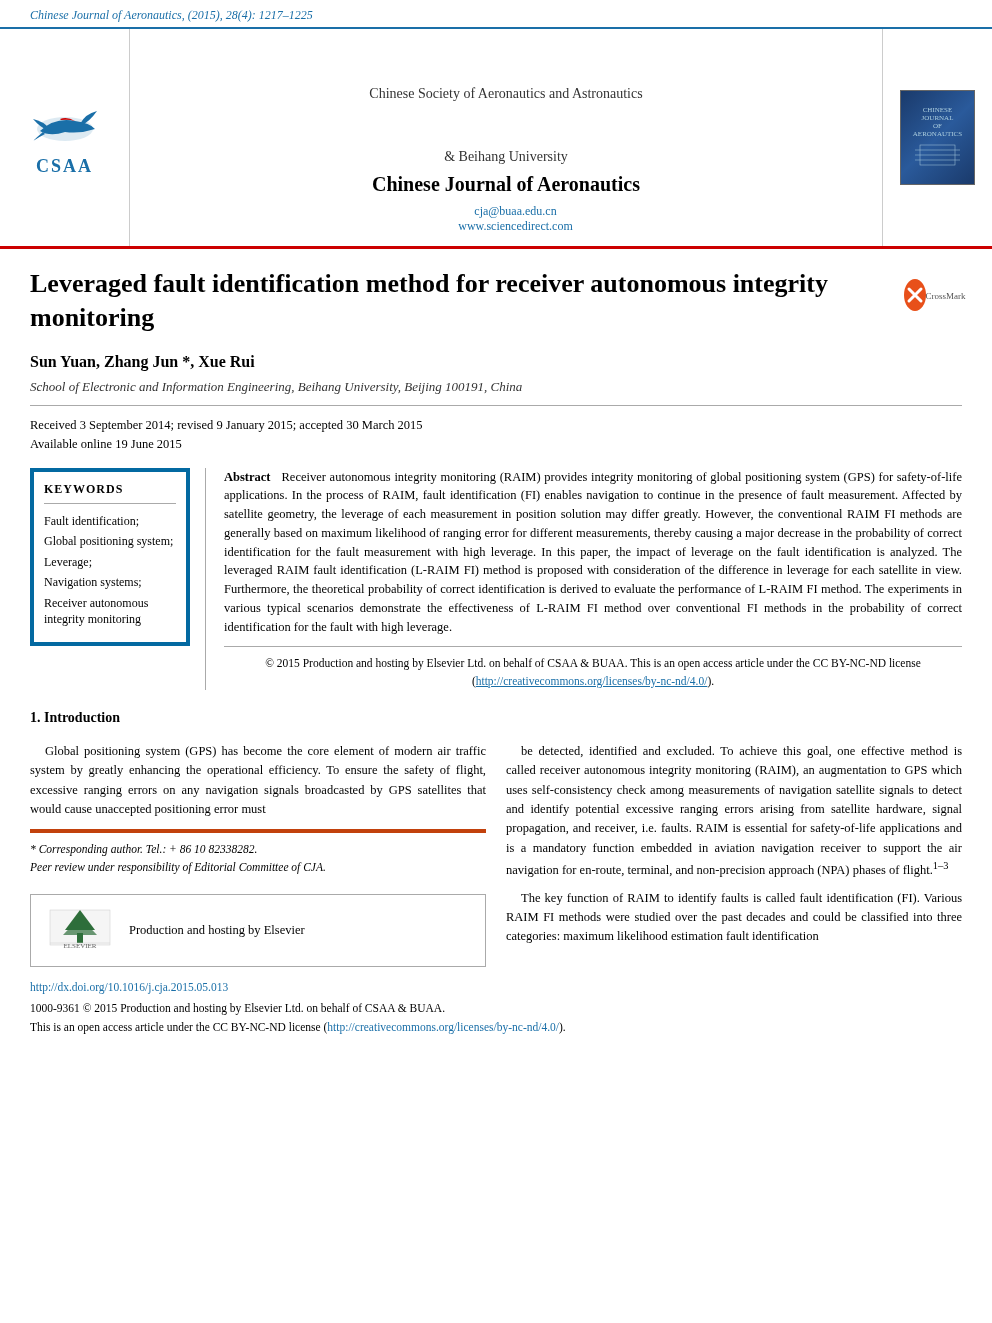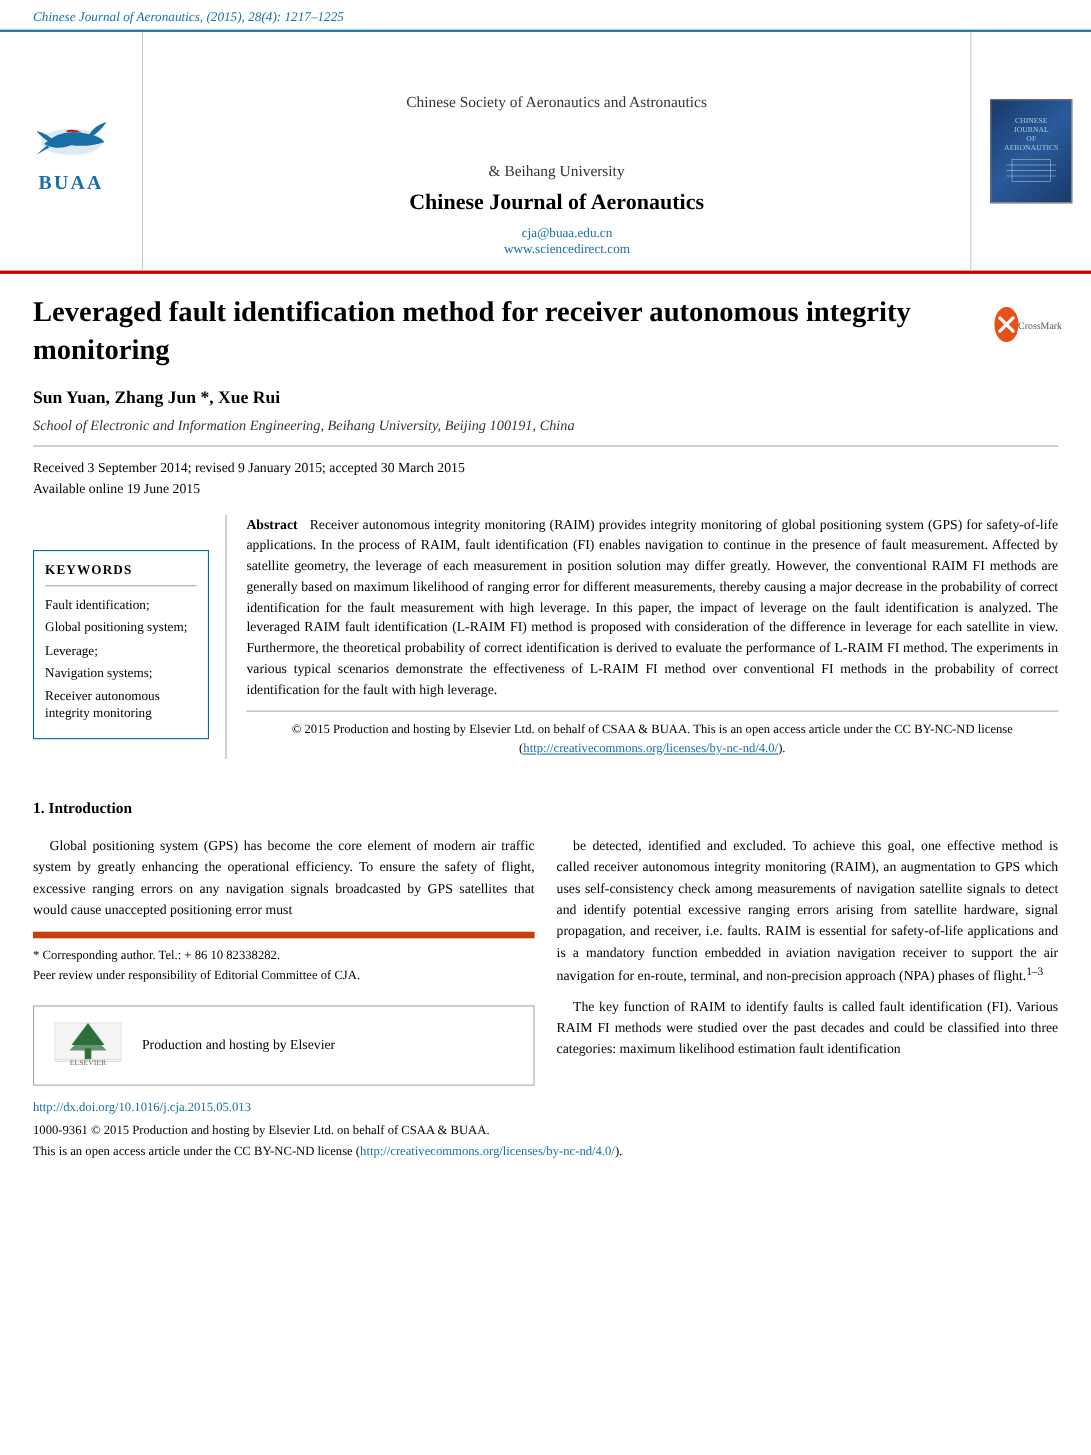--- a/index.html
+++ b/index.html
@@ -206,23 +206,22 @@
     }
 
     
     .keywords-col {
       width: 175px;
       min-width: 175px;
       padding-right: 15px;
     }
 
     .keywords-box {
-      border: 1px solid #0369a1;
+      border: 4px solid #0369a1;
       padding: 10px 10px;
-      margin-top: 32px;
     }
 
     .keywords-title {
       font-size: 12px;
       font-weight: bold;
       text-transform: uppercase;
       letter-spacing: 1px;
       margin-bottom: 10px;
       border-bottom: 1px solid #aaa;
       padding-bottom: 6px;
@@ -262,21 +261,21 @@
       padding-top: 8px;
       line-height: 1.5;
     }
 
     .copyright-notice a {
       color: #1a6fa8;
     }
 
     
     .body-section {
-      margin-top: 38px;
+      margin-top: 20px;
     }
 
     .section-title {
       font-size: 14px;
       font-weight: bold;
       margin-bottom: 8px;
     }
 
     .body-two-col {
       display: flex;
@@ -291,25 +290,26 @@
       color: #000;
       text-align: justify;
     }
 
     .body-col p {
       margin-bottom: 8px;
     }
 
     
     .footnote-area {
-      border-top: 6px solid #c2410c;
+      border-top: 4px solid #c2410c;
       margin-top: 10px;
       padding-top: 8px;
       font-size: 11.5px;
       line-height: 1.5;
+      font-style: italic;
     }
 
     .footnote-area a {
       color: #1a6fa8;
     }
 
     
     .elsevier-box {
       border: 1px solid #aaa;
       margin-top: 18px;
@@ -378,21 +378,21 @@
         <path d="M15 32 Q30 18 50 22 Q65 24 70 30 Q55 35 40 33 Q25 38 15 32Z" fill="#1a6fa8"></path>
 
         <path d="M25 30 Q18 22 8 20 Q15 28 22 31Z" fill="#1a6fa8"></path>
 
         <path d="M55 25 Q60 15 72 12 Q65 22 57 26Z" fill="#1a6fa8"></path>
 
         <path d="M18 33 Q12 38 8 42 Q14 38 20 35Z" fill="#1a6fa8"></path>
 
         <path d="M35 20 Q42 17 50 22 Q44 20 36 21Z" fill="#c00"></path>
       </svg>
-      <div class="csaa-text">BUAA</div>
+      <div class="csaa-text">CSAA</div>
     </div>
   </div>
 
   <div class="header-center">
     <div class="society-name">Chinese Society of Aeronautics and Astronautics</div>
     <div class="society-name">&amp; Beihang University</div>
     <div class="journal-title-main">Chinese Journal of Aeronautics</div>
     <div class="contact-info">
       <div>cja@buaa.edu.cn</div>
       <div>www.sciencedirect.com</div>

